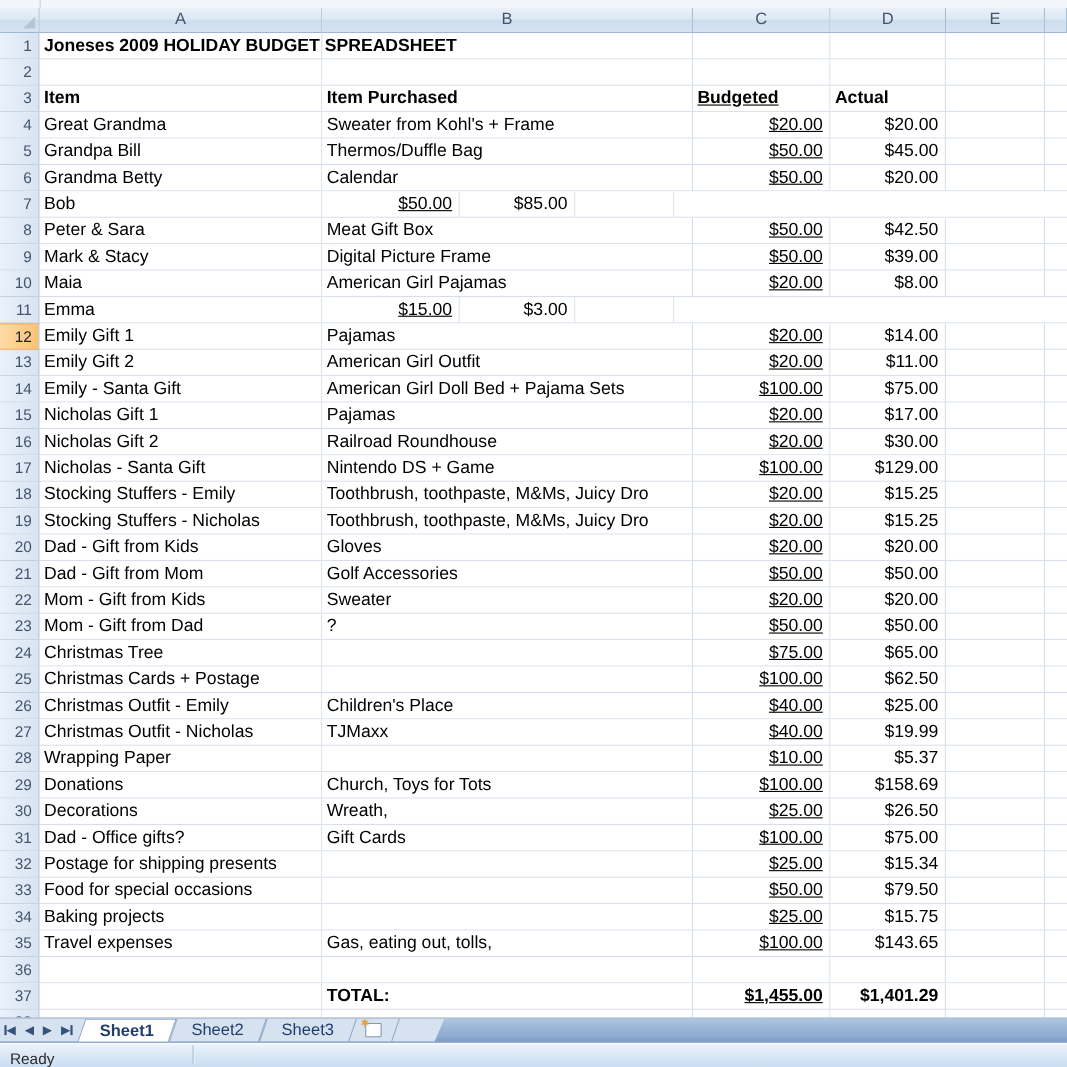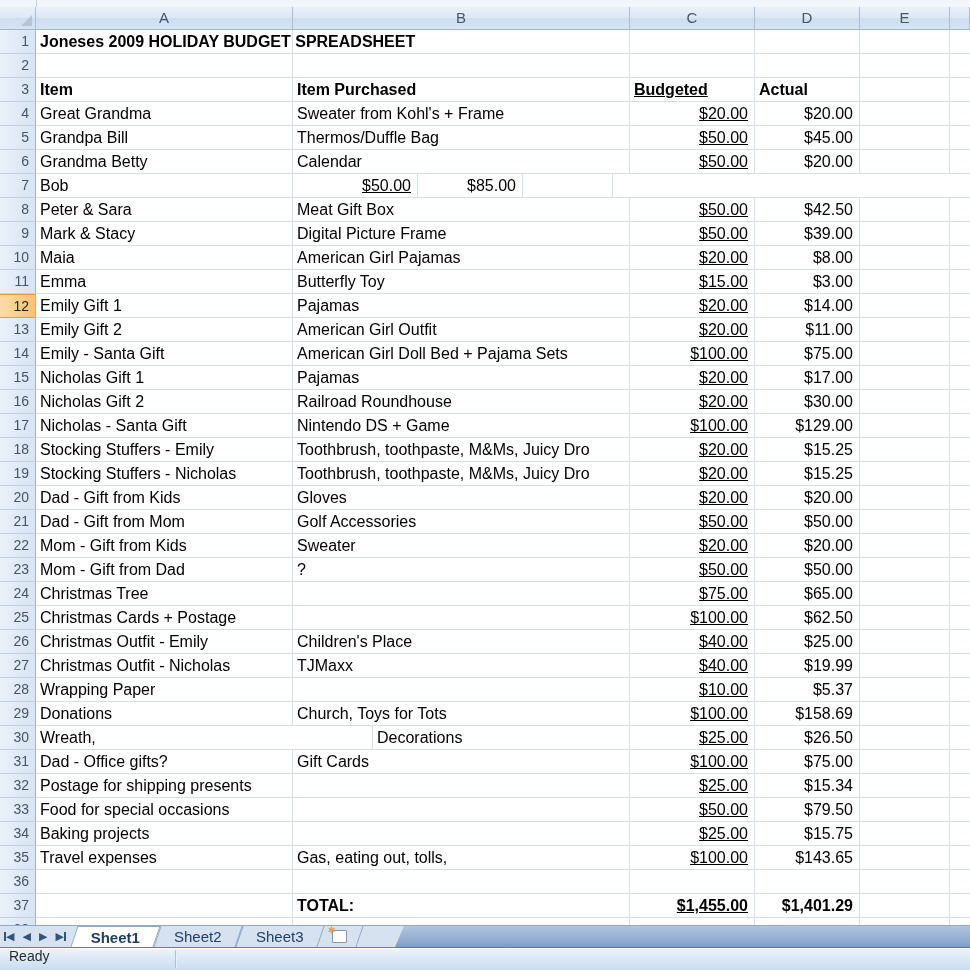--- a/index.html
+++ b/index.html
@@ -63,21 +63,21 @@
     padding:0 16px; display:flex; align-items:center; height:100%; }
   .tab .lbl { transform:skewX(19deg); font-size:15px; color:#1F3E6B; }
   .tab.active { background:#fff; border-top:1px solid #8FA9C8; z-index:2; }
   .tab.active .lbl { font-weight:bold; }
   .instab { transform:skewX(-19deg); border-right:1px solid #8FA9C8; padding:0 12px; display:flex; align-items:center; height:100%; }
   .sheet-ico { transform:skewX(19deg); position:relative; width:15px; height:13px; background:#FDFEFF; border:1px solid #8898AA; border-radius:1px; }
   .sheet-ico .star { position:absolute; left:-6px; top:-7px; color:#F0A030; font-size:11px; text-shadow:0 0 1px #C87F1C; }
 
   
   .statusbar { height:22px; background:linear-gradient(#EFF5FC,#DCE9F7 45%,#C9DDF2); box-shadow:inset 0 1px 0 #FFFFFF;
-    display:flex; align-items:flex-start; font-size:14px; color:#2B2B2B; position:relative; }
+    display:flex; align-items:flex-end; font-size:14px; color:#2B2B2B; position:relative; }
   .statusbar .ready { padding-left:9px; }
   .statusbar .sep { position:absolute; left:175px; top:2px; bottom:2px; width:1px; background:#A9C2DC; box-shadow:1px 0 0 #E9F2FA; }
 </style>
 </head>
 <body>
 
 <div class="top-strip">
   <div class="vline"></div>
 </div>
 
@@ -179,21 +179,20 @@
       <div class="cell ca">Maia</div>
       <div class="cell cb">American Girl Pajamas</div>
       <div class="cell cc">$20.00</div>
       <div class="cell cd">$8.00</div>
       <div class="cell ce"></div>
       <div class="cell cf"></div>
     </div>
     <div class="grow">
       <div class="rh">11</div>
       <div class="cell ca">Emma</div>
-      <div class="cell cb">Butterfly Toy</div>
       <div class="cell cc">$15.00</div>
       <div class="cell cd">$3.00</div>
       <div class="cell ce"></div>
       <div class="cell cf"></div>
     </div>
     <div class="grow">
       <div class="rh sel">12</div>
       <div class="cell ca">Emily Gift 1</div>
       <div class="cell cb">Pajamas</div>
       <div class="cell cc">$20.00</div>
@@ -349,22 +348,22 @@
       <div class="rh">29</div>
       <div class="cell ca">Donations</div>
       <div class="cell cb">Church, Toys for Tots</div>
       <div class="cell cc">$100.00</div>
       <div class="cell cd">$158.69</div>
       <div class="cell ce"></div>
       <div class="cell cf"></div>
     </div>
     <div class="grow">
       <div class="rh">30</div>
+      <div class="cell ca">Decorations</div>
       <div class="cell cb">Wreath,</div>
-      <div class="cell ca">Decorations</div>
       <div class="cell cc">$25.00</div>
       <div class="cell cd">$26.50</div>
       <div class="cell ce"></div>
       <div class="cell cf"></div>
     </div>
     <div class="grow">
       <div class="rh">31</div>
       <div class="cell ca">Dad - Office gifts?</div>
       <div class="cell cb">Gift Cards</div>
       <div class="cell cc">$100.00</div>

